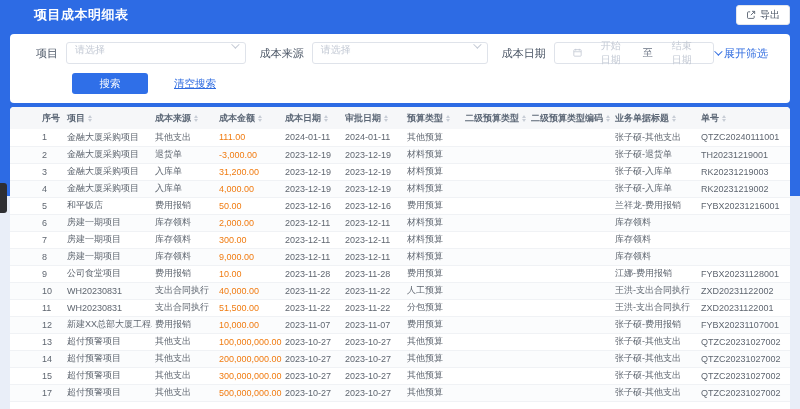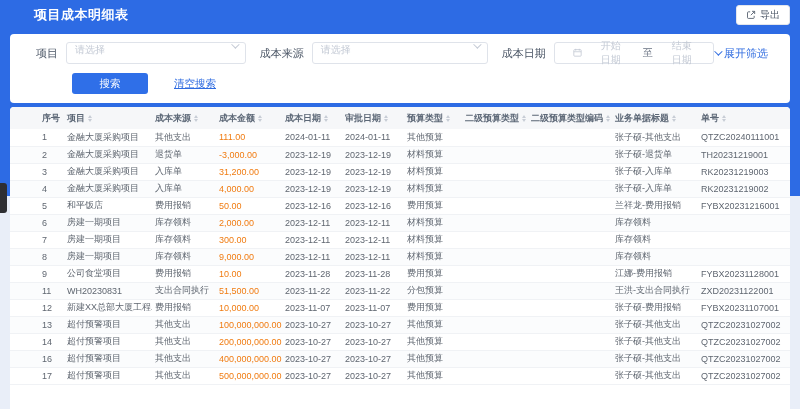--- a/index.html
+++ b/index.html
@@ -306,20 +306,33 @@
             <td class="amount">10.00</td>
             <td>2023-11-28</td>
             <td>2023-11-28</td>
             <td>费用预算</td>
             <td></td>
             <td></td>
             <td>江娜-费用报销</td>
             <td>FYBX20231128001</td>
           </tr>
           <tr>
+            <td>10</td>
+            <td>WH20230831</td>
+            <td>支出合同执行</td>
+            <td class="amount">40,000.00</td>
+            <td>2023-11-22</td>
+            <td>2023-11-22</td>
+            <td>人工预算</td>
+            <td></td>
+            <td></td>
+            <td>王洪-支出合同执行</td>
+            <td>ZXD20231122002</td>
+          </tr>
+          <tr>
             <td>11</td>
             <td>WH20230831</td>
             <td>支出合同执行</td>
             <td class="amount">51,500.00</td>
             <td>2023-11-22</td>
             <td>2023-11-22</td>
             <td>分包预算</td>
             <td></td>
             <td></td>
             <td>王洪-支出合同执行</td>
@@ -358,24 +371,24 @@
             <td class="amount">200,000,000.00</td>
             <td>2023-10-27</td>
             <td>2023-10-27</td>
             <td>其他预算</td>
             <td></td>
             <td></td>
             <td>张子硕-其他支出</td>
             <td>QTZC20231027002</td>
           </tr>
           <tr>
-            <td>16</td>
+            <td>15</td>
             <td>超付预警项目</td>
             <td>其他支出</td>
-            <td class="amount">400,000,000.00</td>
+            <td class="amount">300,000,000.00</td>
             <td>2023-10-27</td>
             <td>2023-10-27</td>
             <td>其他预算</td>
             <td></td>
             <td></td>
             <td>张子硕-其他支出</td>
             <td>QTZC20231027002</td>
           </tr>
           <tr>
             <td>17</td>

